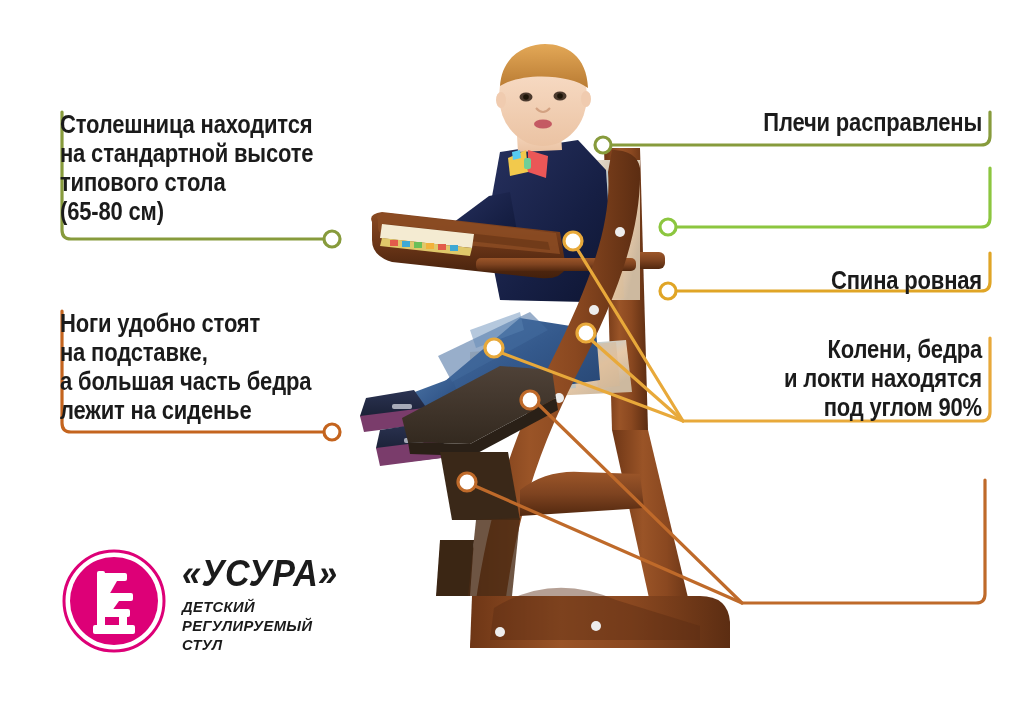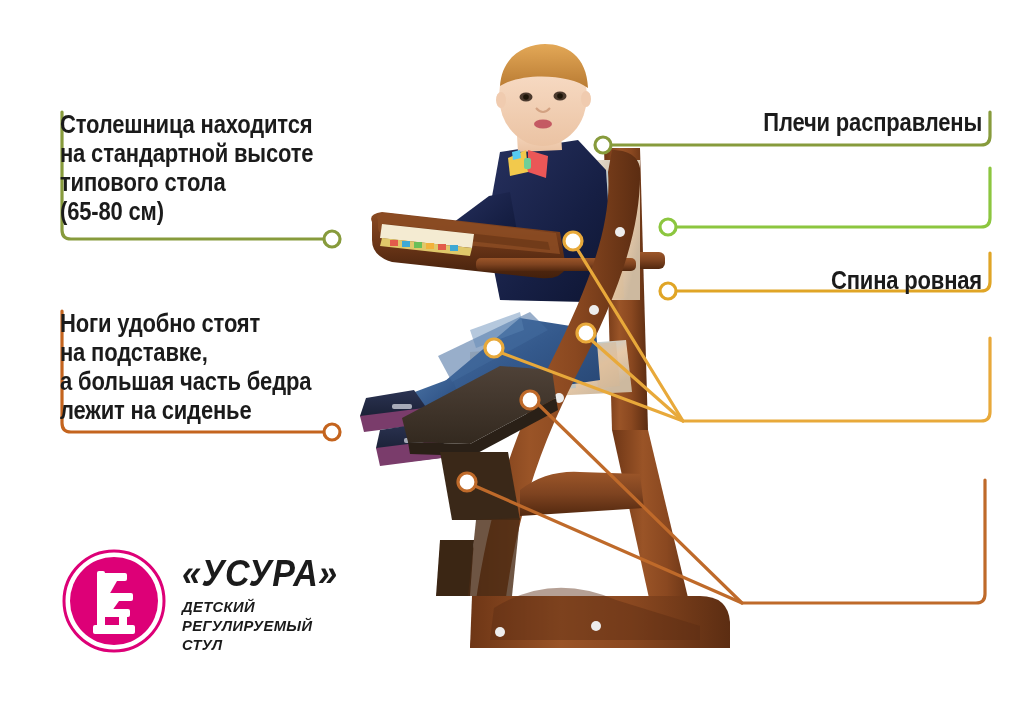--- a/index.html
+++ b/index.html
@@ -289,20 +289,25 @@
 на подставке,
 а большая часть бедра
 лежит на сиденье</div>
   </div>
 
 
   <div class="callout right" id="c-backeven">
     <div class="txt">Спина ровная</div>
   </div>
 
+  <div class="callout right" id="c-knees">
+    <div class="txt">Колени, бедра
+и локти находятся
+под углом 90%</div>
+  </div>
 
 
   <div id="logo">
     <svg class="mark" viewBox="0 0 104 104">
       <circle cx="52" cy="52" r="50" fill="none" stroke="#DD0077" stroke-width="3"></circle>
       <circle cx="52" cy="52" r="44" fill="#DD0077"></circle>
       <g fill="#ffffff">
         <rect x="35" y="22" width="8" height="62" rx="2"></rect>
         <rect x="35" y="24" width="30" height="8" rx="2"></rect>
         <rect x="35" y="44" width="36" height="8" rx="2"></rect>

